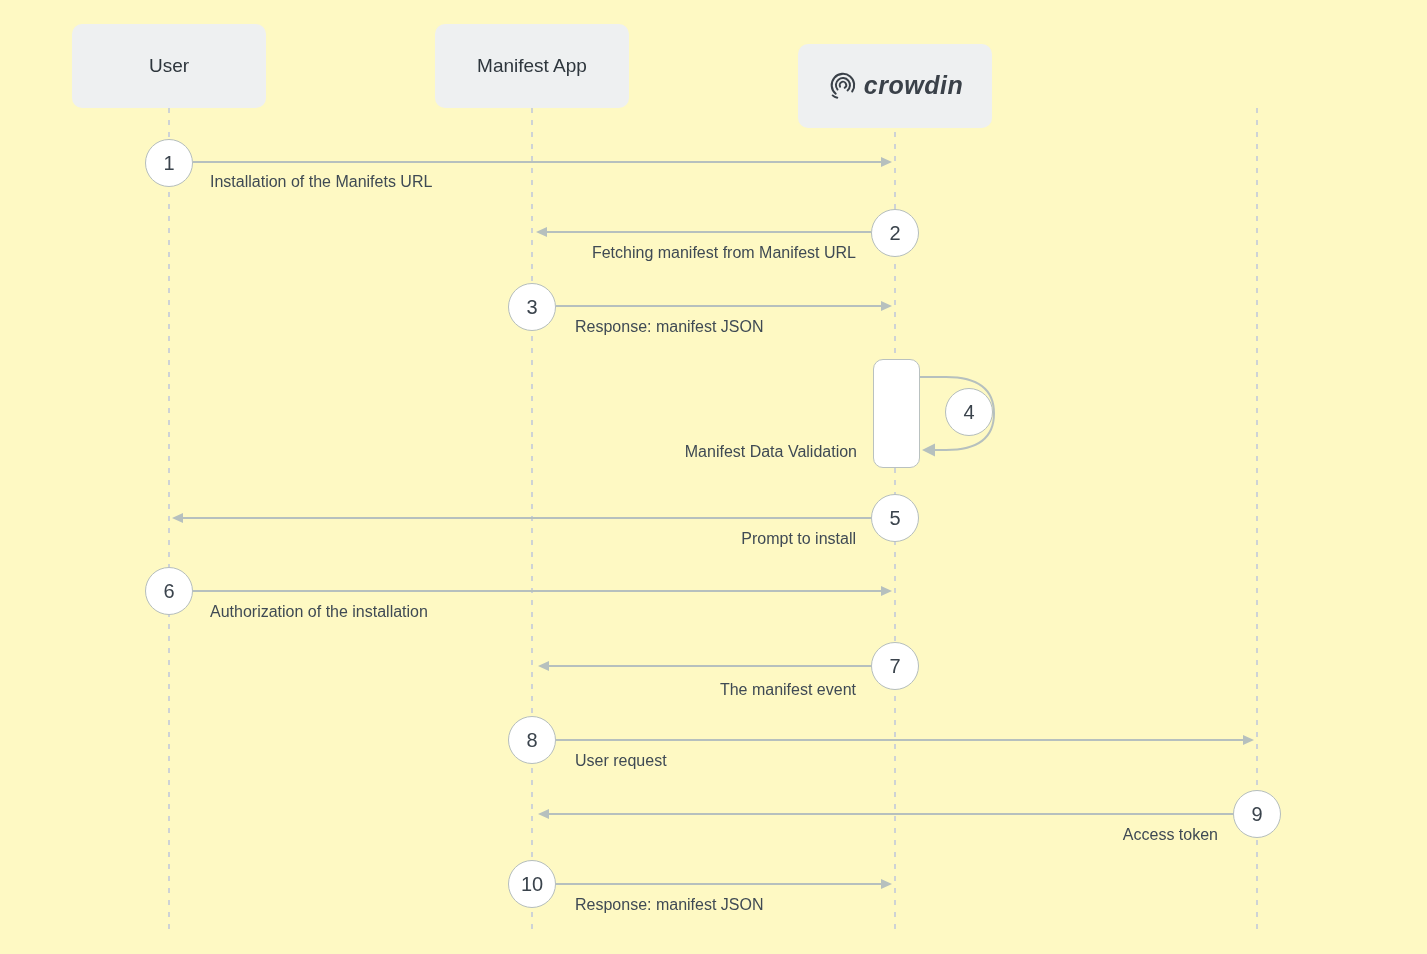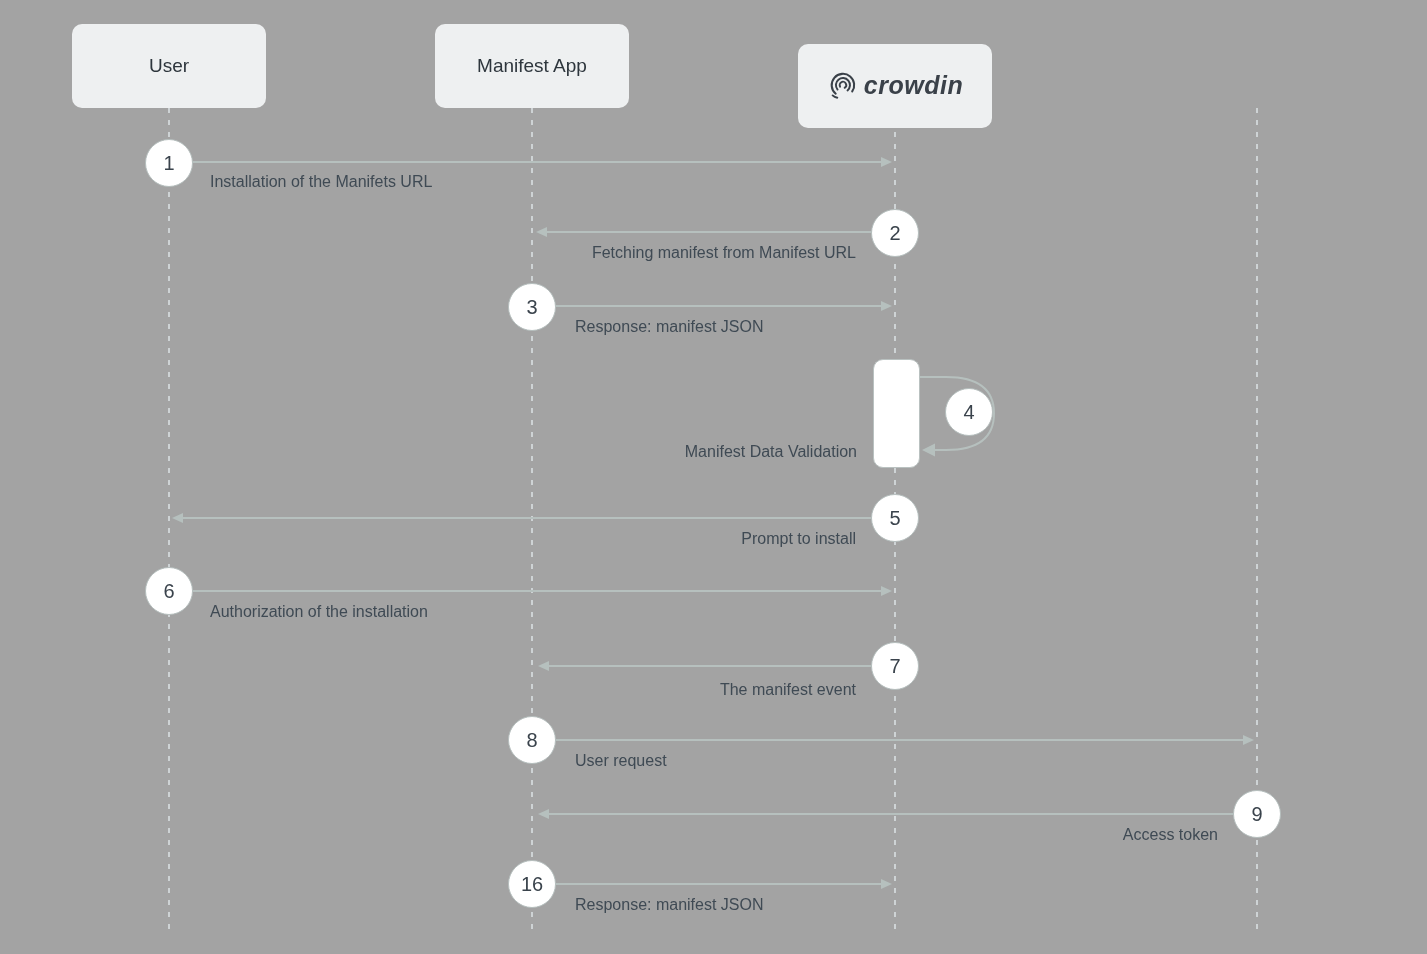--- a/index.html
+++ b/index.html
@@ -1,20 +1,20 @@
 <!DOCTYPE html>
 <html><head>
 <meta charset="utf-8">
 <style>
   html, body { margin: 0; padding: 0; background: #ffffff; }
   .canvas {
     position: relative;
     width: 1427px;
     height: 954px;
-    background: #a3a3a3;
+    background: #fef9c3;
     font-family: "Liberation Sans", sans-serif;
     overflow: hidden;
   }
   
   .lifeline {
     position: absolute;
     top: 108px;
     height: 824px;
     width: 2px;
     background: repeating-linear-gradient(to bottom, #ced3d5 0 5px, transparent 5px 12px);
@@ -226,17 +226,17 @@
         <span>9</span>
       </div>
   </div>
 
   <div>
     <div class="msg-line right" style="left:556px;top:883px;width:326px">
         <i class="head"></i>
       </div>
     <div class="msg-label" style="left:575px;top:856px">Response: manifest JSON</div>
     <div class="badge" style="left:508px;top:860px">
-        <span>16</span>
+        <span>10</span>
       </div>
   </div>
 
 </div>
 
 </body></html>

